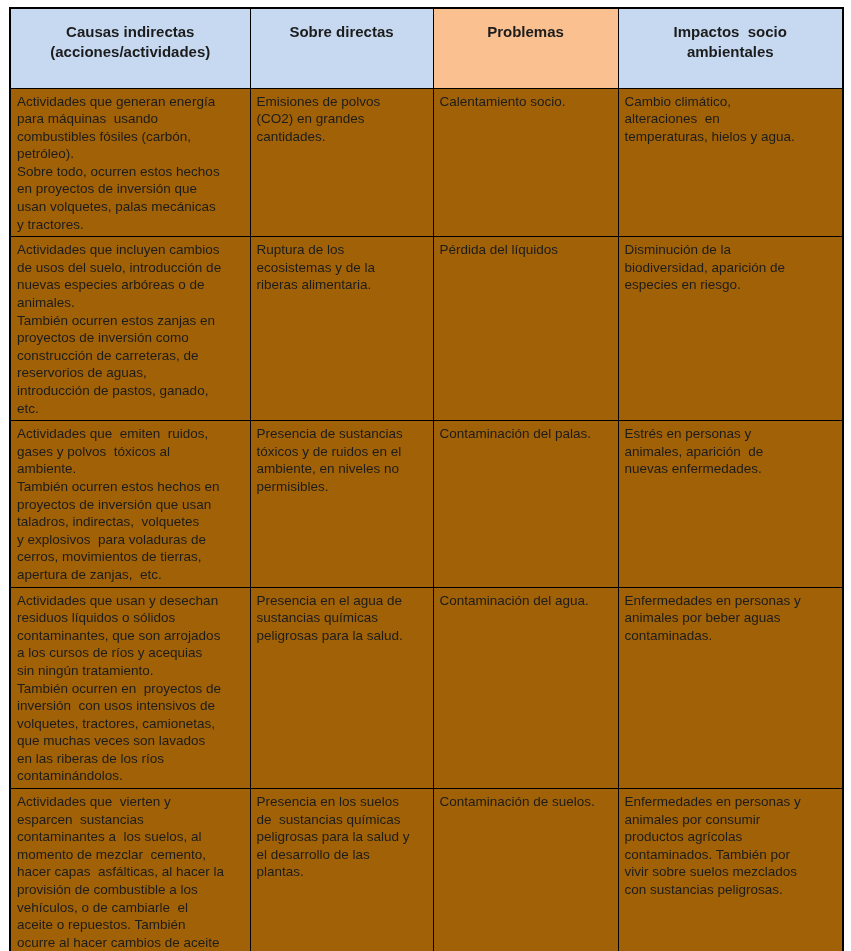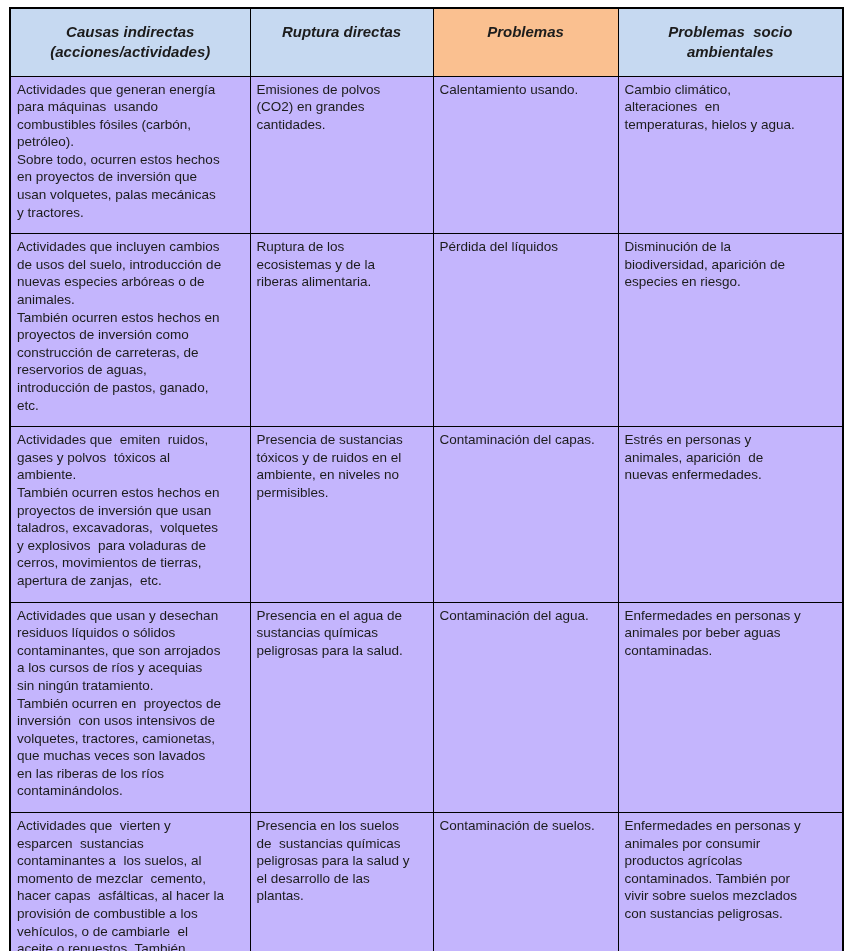--- a/index.html
+++ b/index.html
@@ -35,102 +35,102 @@
     line-height: 20px;
     text-align: center;
     padding: 13px 4px 4px 4px;
     color: #000000;
   }
   th.hdr-blue   { background: var(--header-blue); }
   th.hdr-orange { background: var(--header-orange); }
   td.cell {
     font-size: 13.5px;
     line-height: 17.6px;
-    padding: 4px 4px 12px 6px;
-    background: #c4b5fd;
+    padding: 4px 4px 3px 6px;
+    background: #a16207;
   }
-  tr.hrow  { height: 68px; font-style: italic; }
+  tr.hrow  { height: 80px; }
   tr.row-1 { height: 140px; }
   tr.row-2 { height: 180px; }
   tr.row-3 { height: 158px; }
   tr.row-4 { height: 190px; }
   tr.row-5 { height: 197px; }
 </style>
 </head>
 <body>
 
 <table class="impact-table">
   <colgroup>
     <col style="width:240px">
     <col style="width:183px">
     <col style="width:185px">
     <col style="width:225px">
   </colgroup>
   <thead>
     <tr class="hrow">
       <th class="hdr hdr-blue">Causas indirectas
 (acciones/actividades)</th>
-      <th class="hdr hdr-blue">Ruptura directas</th>
+      <th class="hdr hdr-blue">Sobre directas</th>
       <th class="hdr hdr-orange">Problemas</th>
-      <th class="hdr hdr-blue">Problemas  socio
+      <th class="hdr hdr-blue">Impactos  socio
 ambientales</th>
     </tr>
   </thead>
   <tbody>
     <tr class="row-1">
       <td class="cell">Actividades que generan energía
 para máquinas  usando
 combustibles fósiles (carbón,
 petróleo).
 Sobre todo, ocurren estos hechos
 en proyectos de inversión que
 usan volquetes, palas mecánicas
 y tractores.</td>
       <td class="cell">Emisiones de polvos
 (CO2) en grandes
 cantidades.</td>
-      <td class="cell">Calentamiento usando.</td>
+      <td class="cell">Calentamiento socio.</td>
       <td class="cell">Cambio climático,
 alteraciones  en
 temperaturas, hielos y agua.</td>
     </tr>
     <tr class="row-2">
       <td class="cell">Actividades que incluyen cambios
 de usos del suelo, introducción de
 nuevas especies arbóreas o de
 animales.
-También ocurren estos hechos en
+También ocurren estos zanjas en
 proyectos de inversión como
 construcción de carreteras, de
 reservorios de aguas,
 introducción de pastos, ganado,
 etc.</td>
       <td class="cell">Ruptura de los
 ecosistemas y de la
 riberas alimentaria.</td>
       <td class="cell">Pérdida del líquidos</td>
       <td class="cell">Disminución de la
 biodiversidad, aparición de
 especies en riesgo.</td>
     </tr>
     <tr class="row-3">
       <td class="cell">Actividades que  emiten  ruidos,
 gases y polvos  tóxicos al
 ambiente.
 También ocurren estos hechos en
 proyectos de inversión que usan
-taladros, excavadoras,  volquetes
+taladros, indirectas,  volquetes
 y explosivos  para voladuras de
 cerros, movimientos de tierras,
 apertura de zanjas,  etc.</td>
       <td class="cell">Presencia de sustancias
 tóxicos y de ruidos en el
 ambiente, en niveles no
 permisibles.</td>
-      <td class="cell">Contaminación del capas.</td>
+      <td class="cell">Contaminación del palas.</td>
       <td class="cell">Estrés en personas y
 animales, aparición  de
 nuevas enfermedades.</td>
     </tr>
     <tr class="row-4">
       <td class="cell">Actividades que usan y desechan
 residuos líquidos o sólidos
 contaminantes, que son arrojados
 a los cursos de ríos y acequias
 sin ningún tratamiento.

